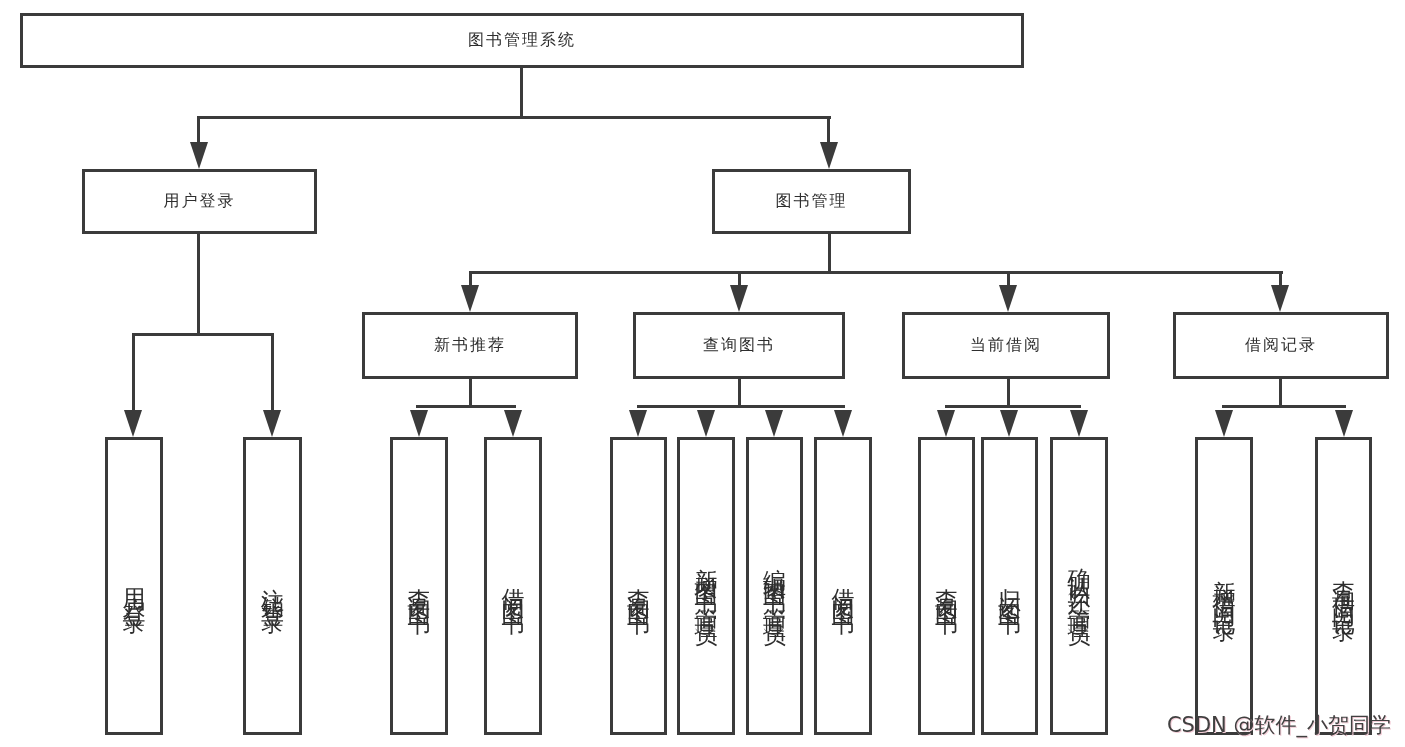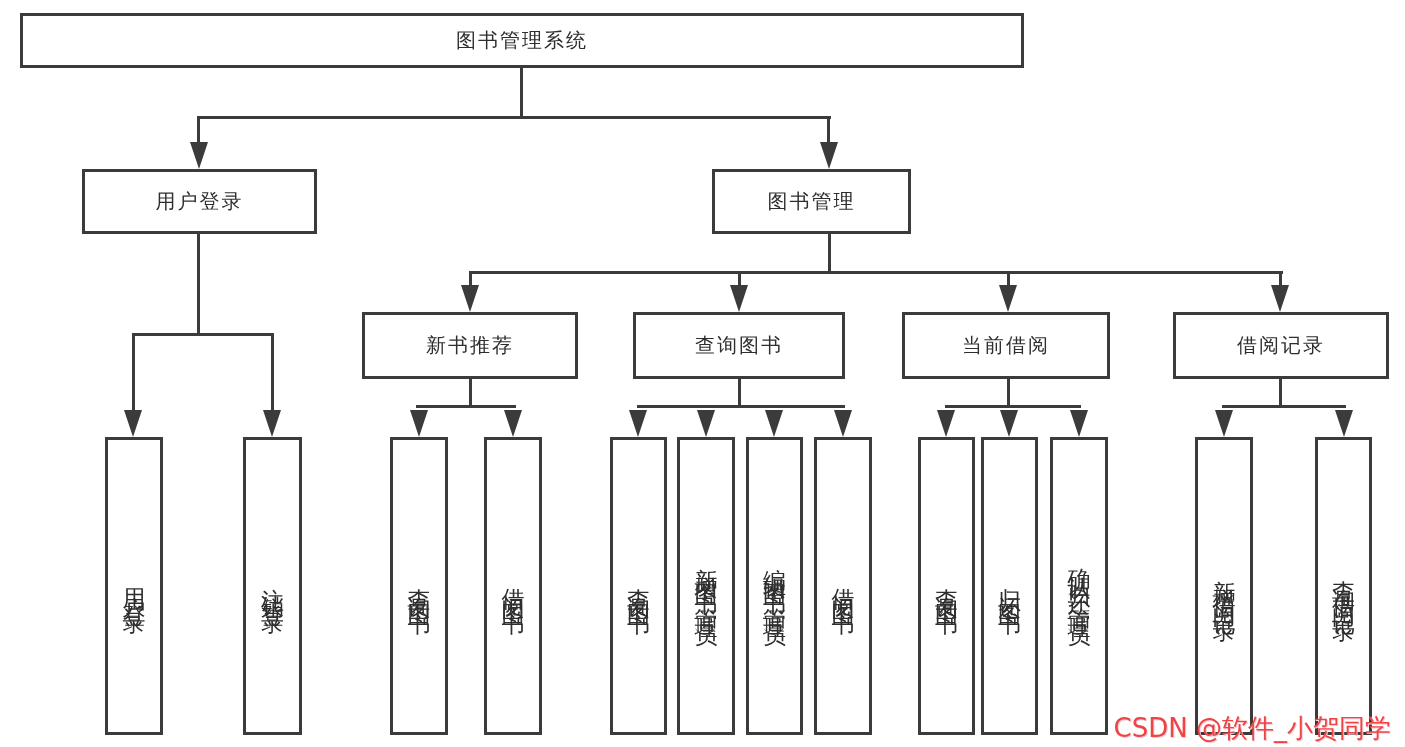--- a/index.html
+++ b/index.html
@@ -1,28 +1,28 @@
 <!DOCTYPE html>
 <html><head>
 <meta charset="utf-8">
 <style>
   html,body{margin:0;padding:0;background:#ffffff;}
   body{width:1405px;height:747px;position:relative;overflow:hidden;
        font-family:"DejaVu Sans","Liberation Sans",sans-serif;}
   .stage{position:absolute;left:0;top:0;width:1405px;height:747px;background:#fff;}
   .box{position:absolute;box-sizing:border-box;border:3px solid #3b3b3b;background:#fff;
        display:flex;align-items:center;justify-content:center;color:#2e2e2e;}
-  .box.h span{font-size:20px;letter-spacing:2px;white-space:nowrap;}
+  .box.h span{font-size:16px;letter-spacing:2px;white-space:nowrap;}
   .box.v span{writing-mode:vertical-rl;font-size:23px;letter-spacing:8px;line-height:1;
               white-space:nowrap;}
   .line{position:absolute;background:#3b3b3b;}
   .arrow{position:absolute;width:0;height:0;
          border-left:9px solid transparent;border-right:9px solid transparent;
          border-top:27px solid #3b3b3b;}
-  .watermark{position:absolute;right:14px;top:711px;font-size:26px;color:#ef4444;
+  .watermark{position:absolute;right:14px;top:711px;font-size:21px;color:#404040;
              text-shadow:1px 1px 0 #f2ccd6;white-space:nowrap;}
 </style>
 </head>
 <body>
 
 <div class="stage">
 
   <div class="box h" style="left:20px;top:13px;width:1004px;height:55px">
     <span>图书管理系统</span>
   </div>

